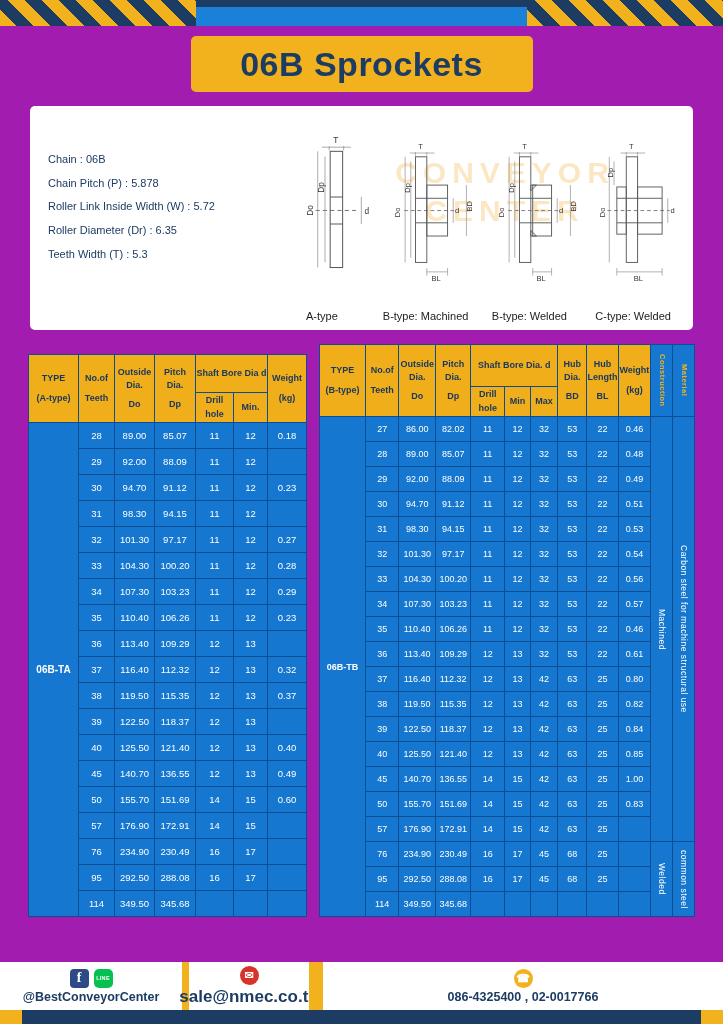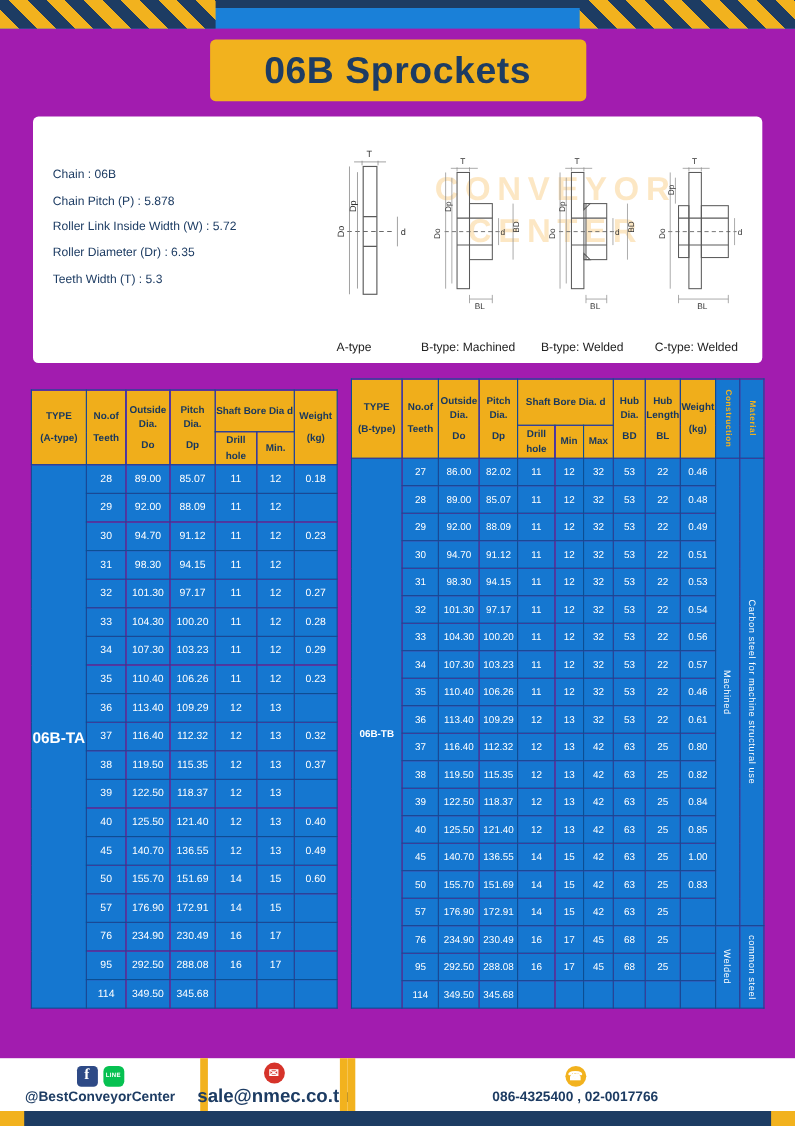--- a/index.html
+++ b/index.html
@@ -39,21 +39,21 @@
   .t-a { width: 278px; }
   .t-b { width: 379px; }
   th, td { border: 1px solid #0c4e93; text-align: center; vertical-align: middle; overflow: hidden; }
   th { background: #f0ae1b; color: #17375e; font-size: 9px; font-weight: bold; padding: 1px 0; line-height: 1.45; }
   .t-a thead tr:first-child th { height: 38px; }
   .t-a thead tr:last-child th { height: 30px; }
   .t-b thead tr:first-child th { height: 42px; }
   .t-b thead tr:last-child th { height: 30px; }
   td { background: #1577d0; color: #ffffff; font-size: 9.5px; height: 26px; }
   .t-b td { height: 25px; font-size: 9px; }
-  .type-cell { font-weight: bold; font-size: 14px; }
+  .type-cell { font-weight: bold; font-size: 10px; }
   th.vhead { background: #1577d0; color: #f2b21e; writing-mode: vertical-rl; font-size: 7.5px; padding: 2px 0; letter-spacing: 0.5px; }
   td.vcell { writing-mode: vertical-rl; font-size: 8.5px; letter-spacing: 0.5px; padding: 3px 0; }
   .hline { display: block; }
   .hgap { display: block; margin-top: 6px; }
 
   
   .footer { position: absolute; left: 0; right: 0; bottom: 14px; height: 48px; background: #ffffff;
     display: flex; align-items: stretch; }
   .f-sec { display: flex; flex-direction: column; align-items: center; justify-content: center; gap: 2px; }
   .f-sec.s1 { width: 182px; } .f-sec.s2 { width: 120px; } .f-sec.s3 { width: 232px; } .f-sec.s4 { flex: 1; }

